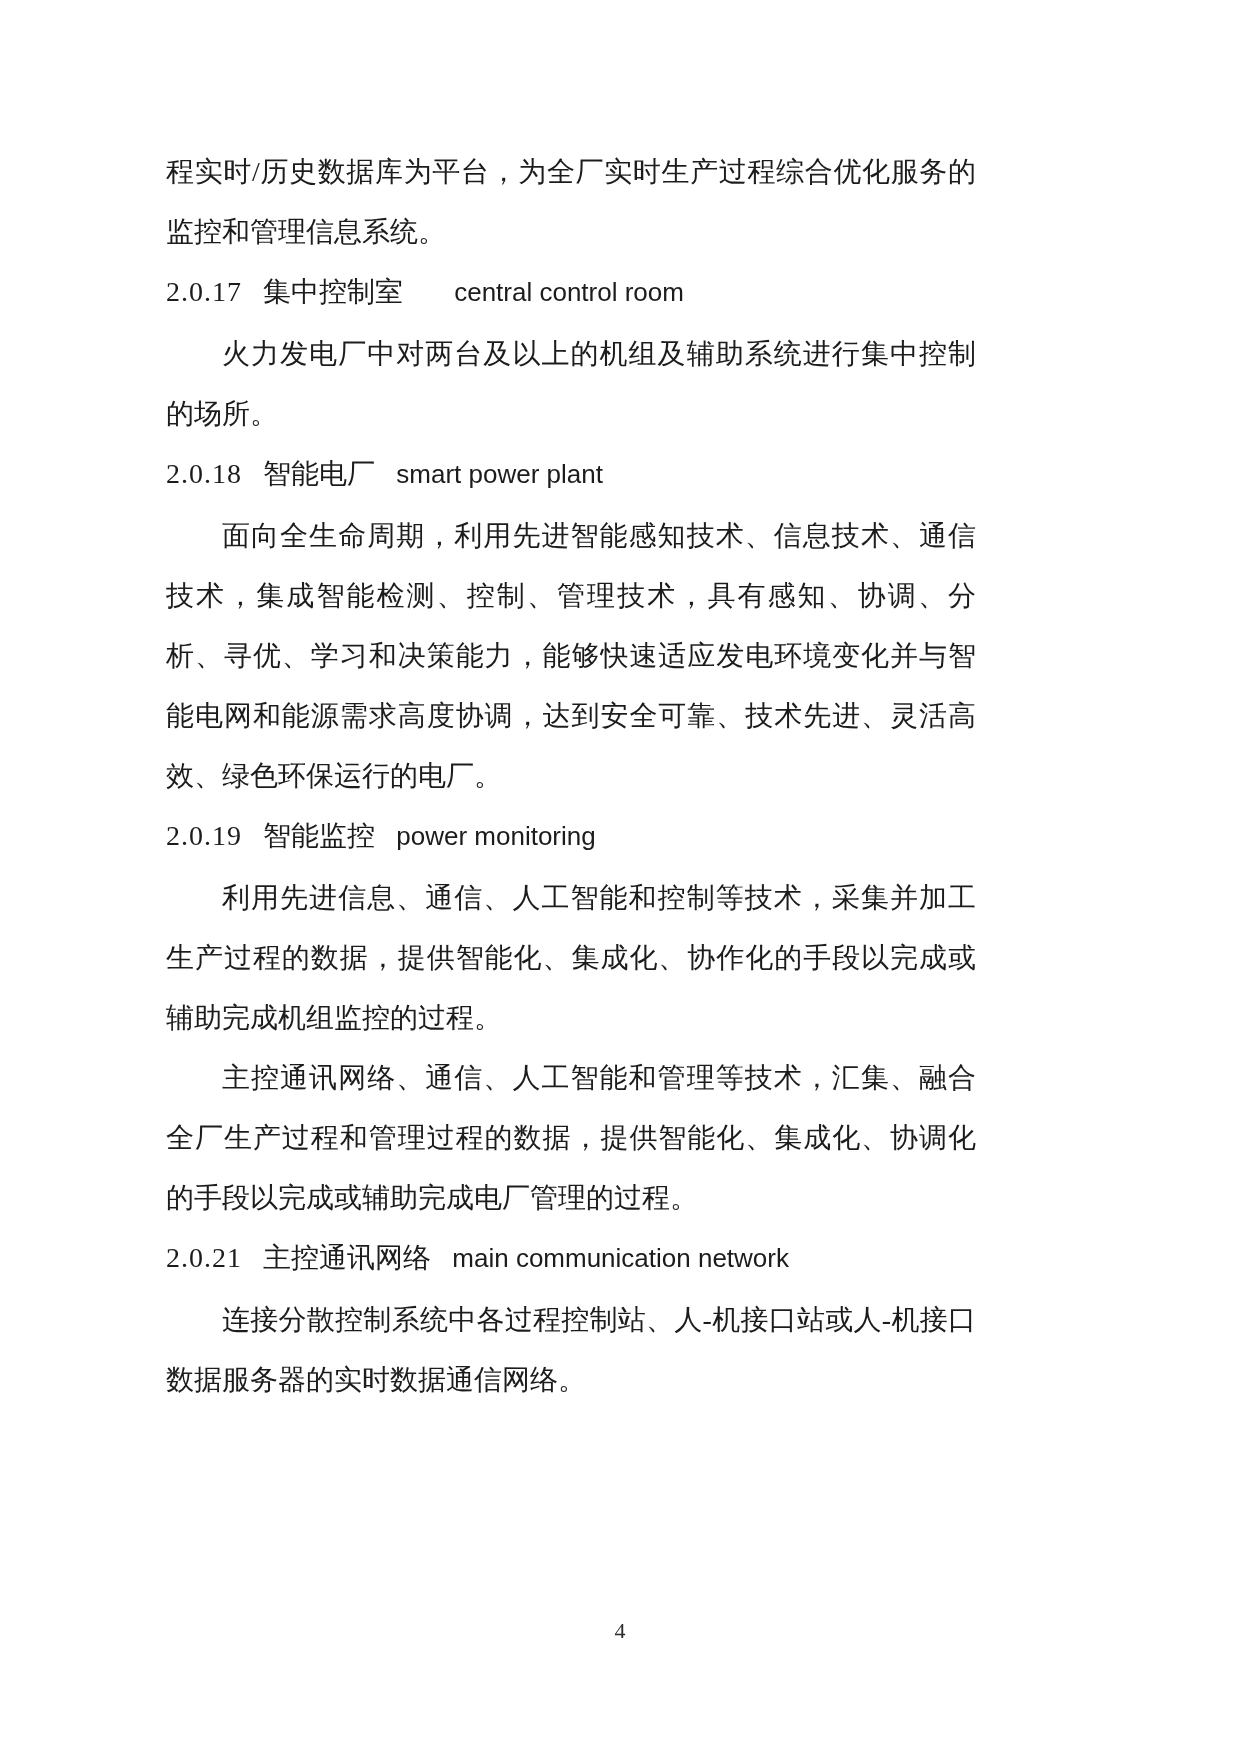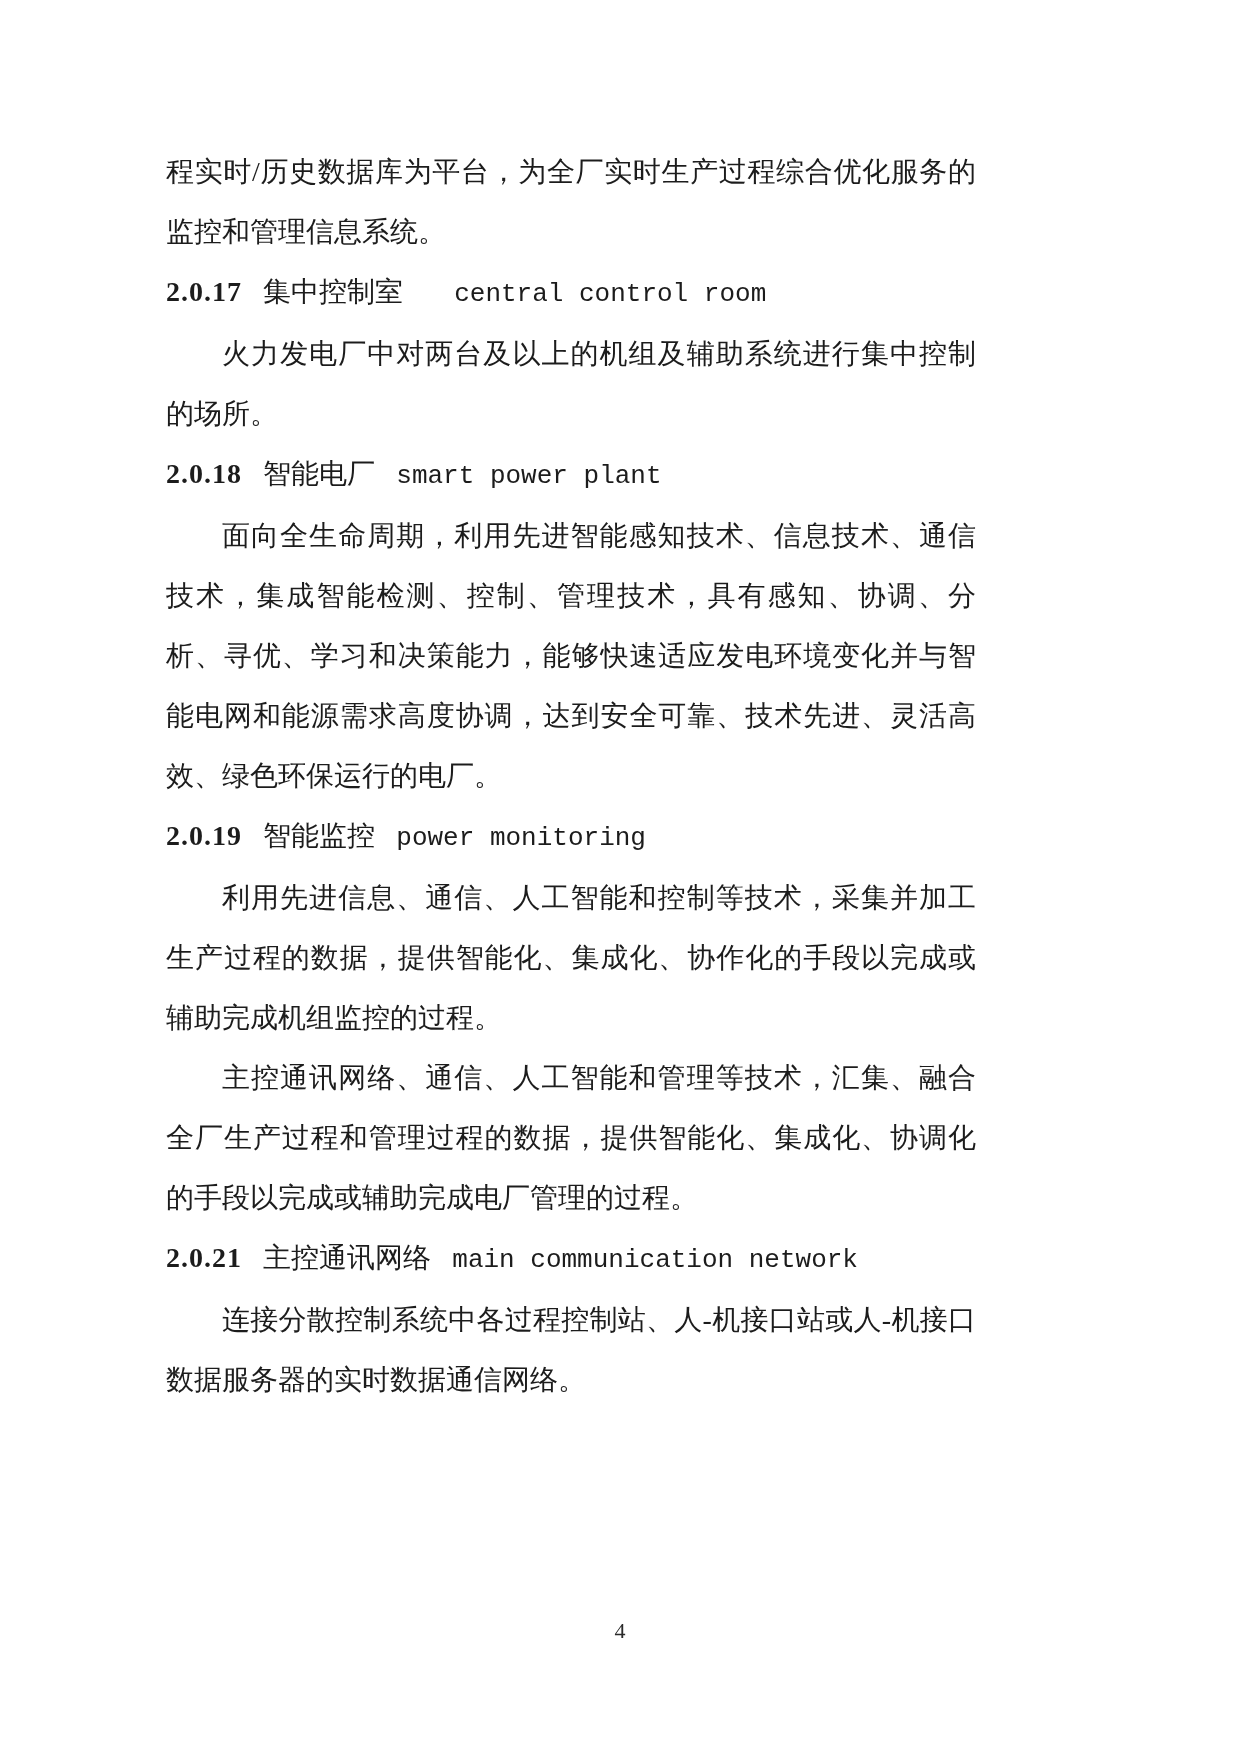--- a/index.html
+++ b/index.html
@@ -40,30 +40,30 @@
   }
   .para-continued {
     text-indent: 0;
   }
   .term-heading {
     text-indent: 0;
     text-align: left;
     white-space: nowrap;
   }
   .term-number {
-    font-weight: bold;
+    font-weight: normal;
     letter-spacing: 1px;
   }
   .term-zh {
     margin-left: 0.5em;
     font-family: Liberation Mono, monospace;
   }
   .term-en {
     margin-left: 0.55em;
-    font-family: Liberation Mono, monospace;
+    font-family: Liberation Sans, sans-serif;
     font-size: 26px;
   }
   .gap-wide {
     margin-left: 1.7em;
   }
   .page-number {
     position: absolute;
     top: 1608px;
     left: 0;
     width: 1240px;

